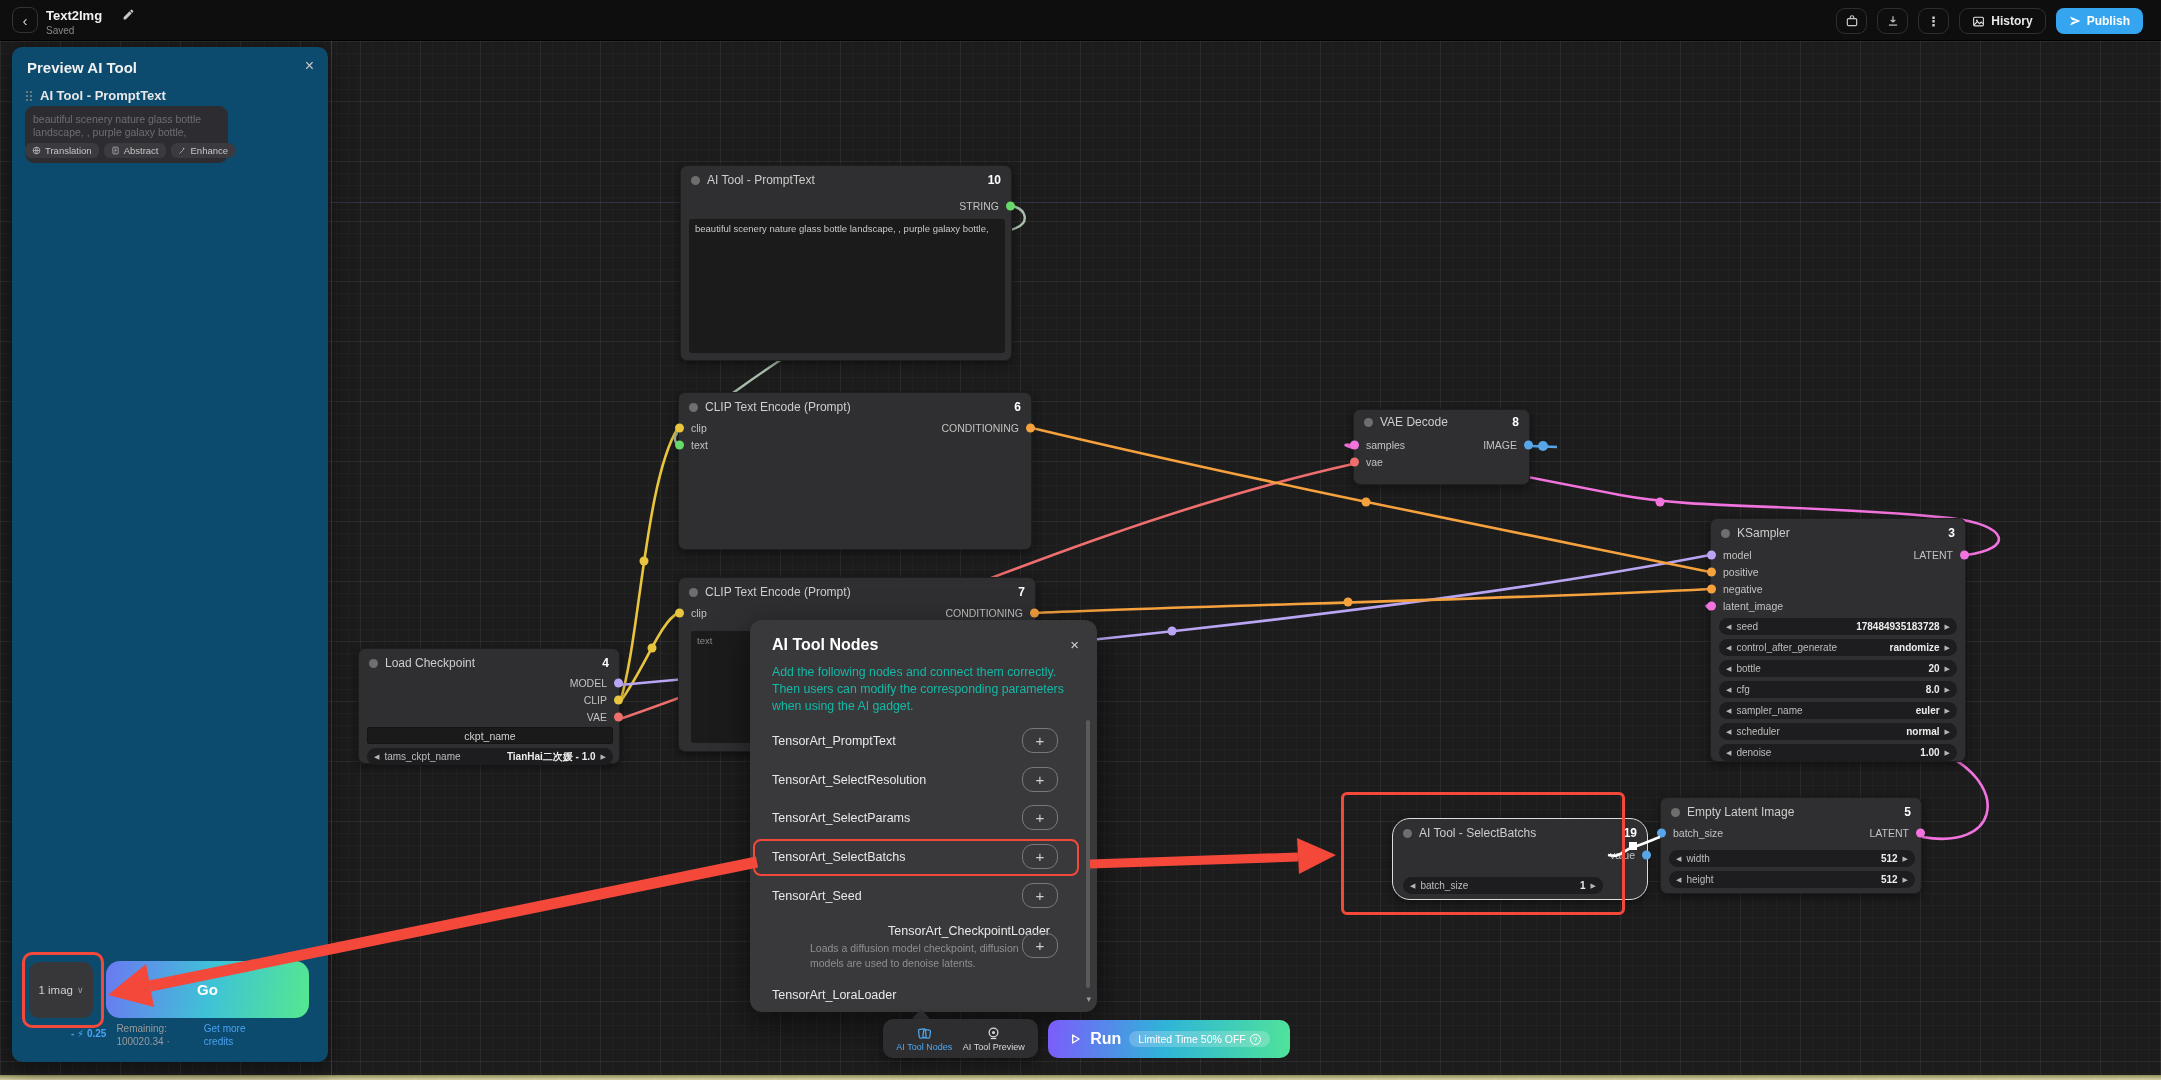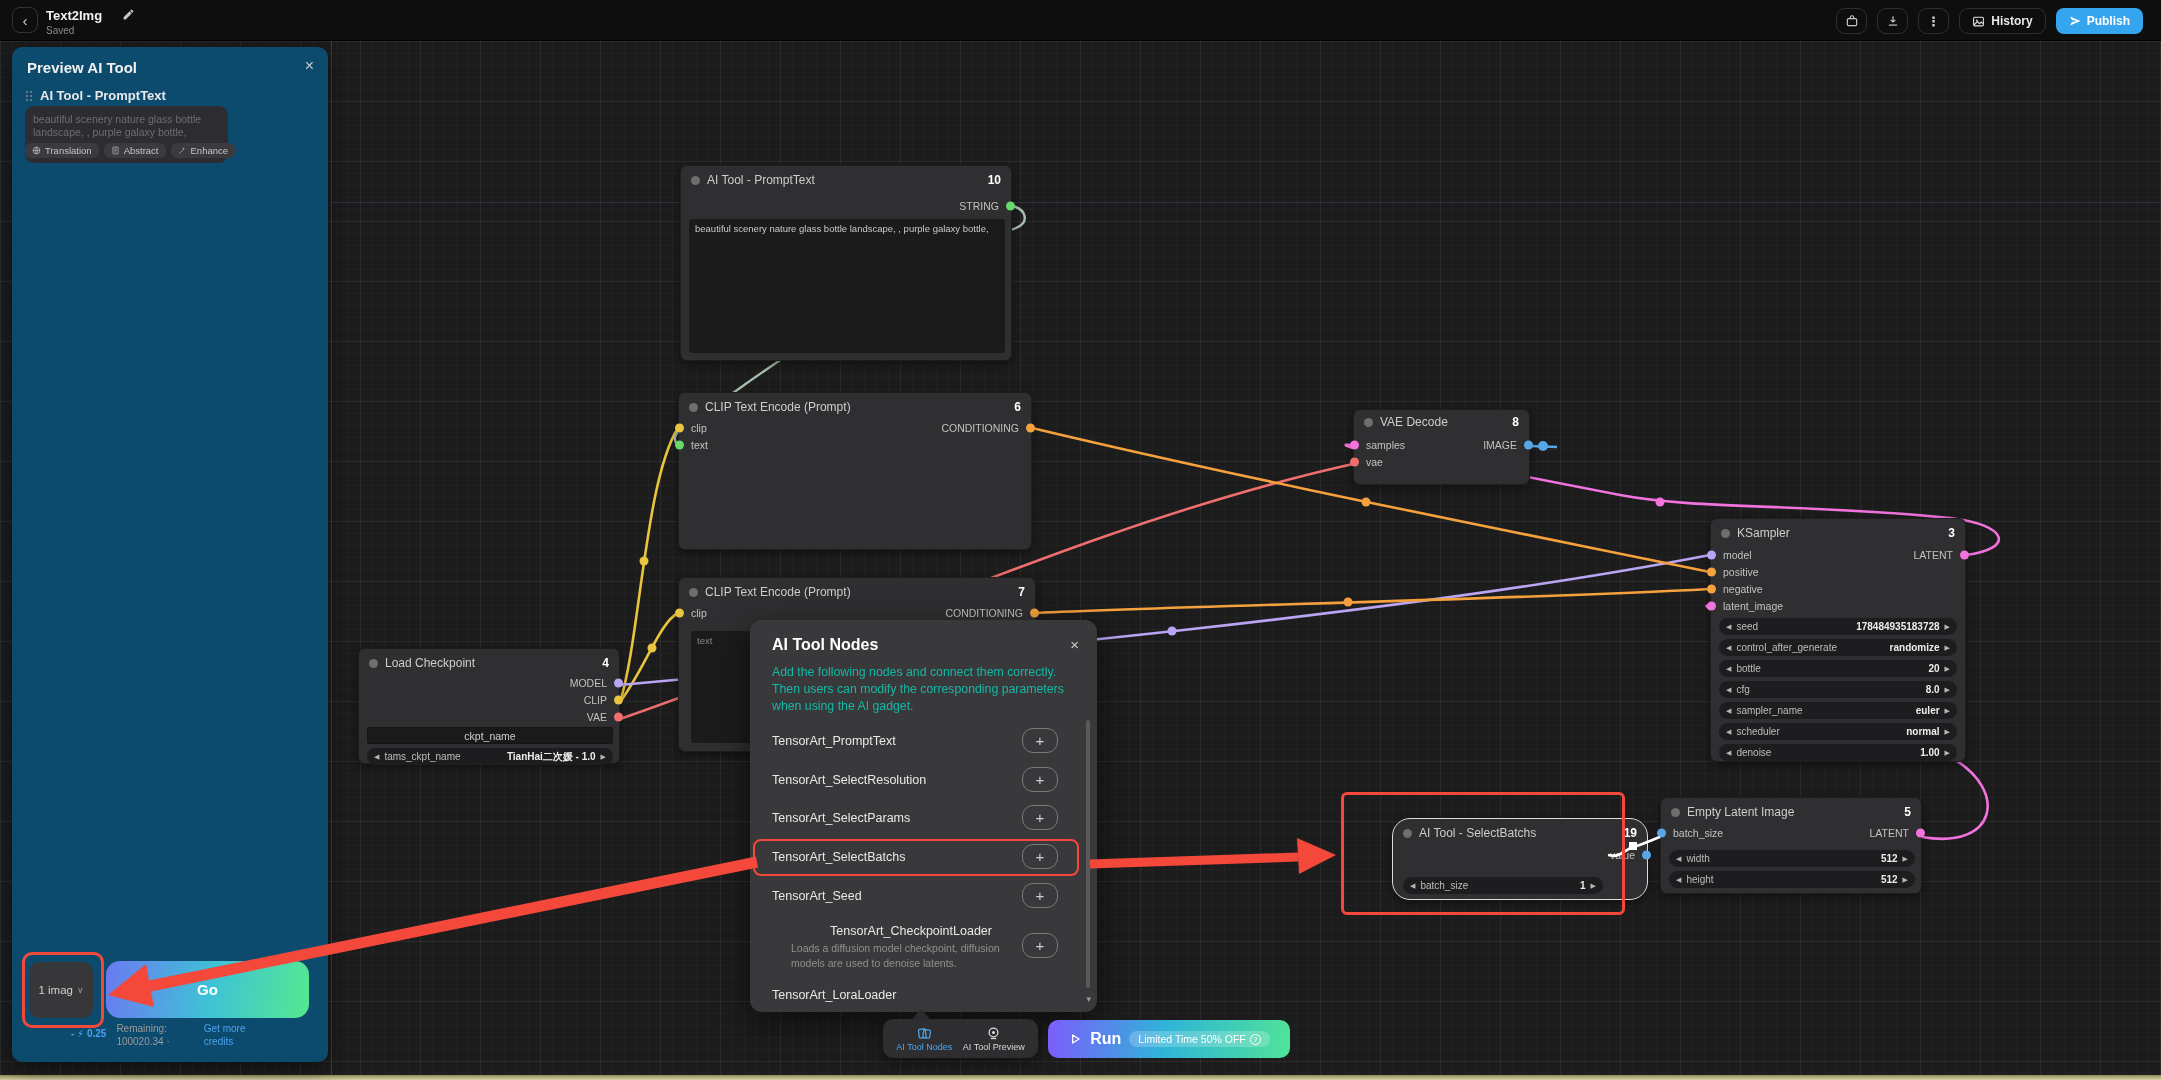--- a/index.html
+++ b/index.html
@@ -402,21 +402,21 @@
       <span class="dlabel">TensorArt_SelectBatchs</span>
     </div>
     <div class="plus-btn" style="top:224px;">+</div>
     <div class="row-highlight"></div>
 
     <div class="drow" style="top:257px;height:38px;">
       <span class="dlabel">TensorArt_Seed</span>
     </div>
     <div class="plus-btn" style="top:263px;">+</div>
 
-    <div class="drow" style="top:296px;height:62px;align-items:center;flex-direction:column;justify-content:center;">
+    <div class="drow" style="top:296px;height:62px;align-items:flex-end;flex-direction:column;justify-content:center;">
       <span class="dlabel">TensorArt_CheckpointLoader</span>
       <span class="ditem-desc">Loads a diffusion model checkpoint, diffusion models are used to denoise latents.</span>
     </div>
     <div class="plus-btn" style="top:313px;">+</div>
 
     <div class="drow" style="top:360px;height:30px;">
       <span class="dlabel">TensorArt_LoraLoader</span>
     </div>
 
     <div class="dlg-scroll"></div>

